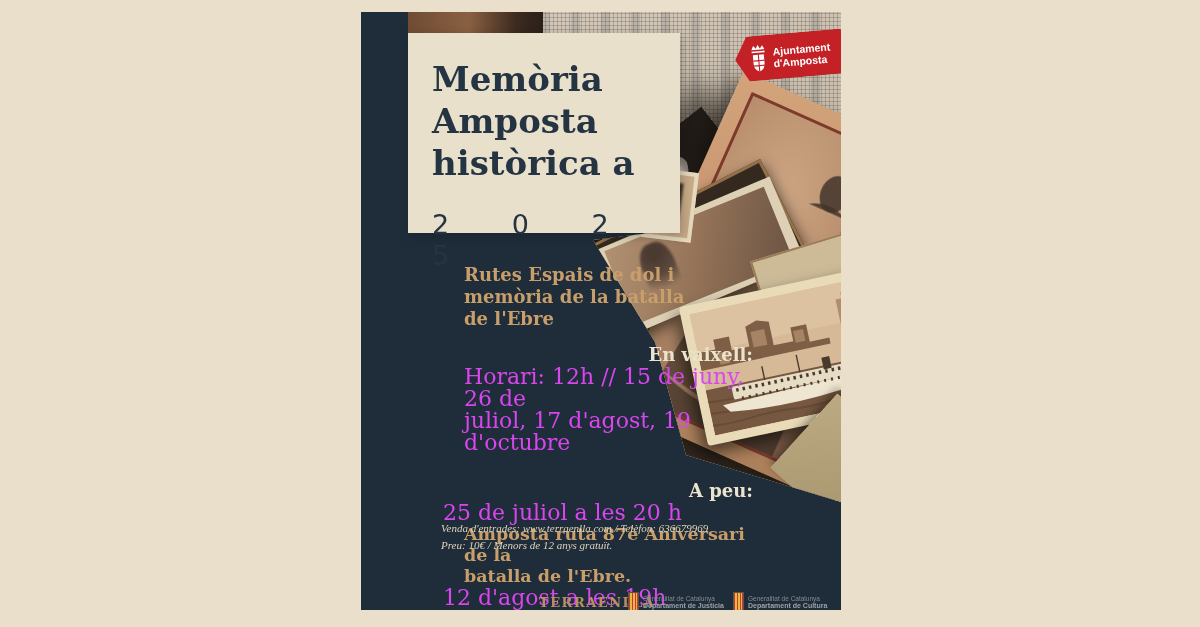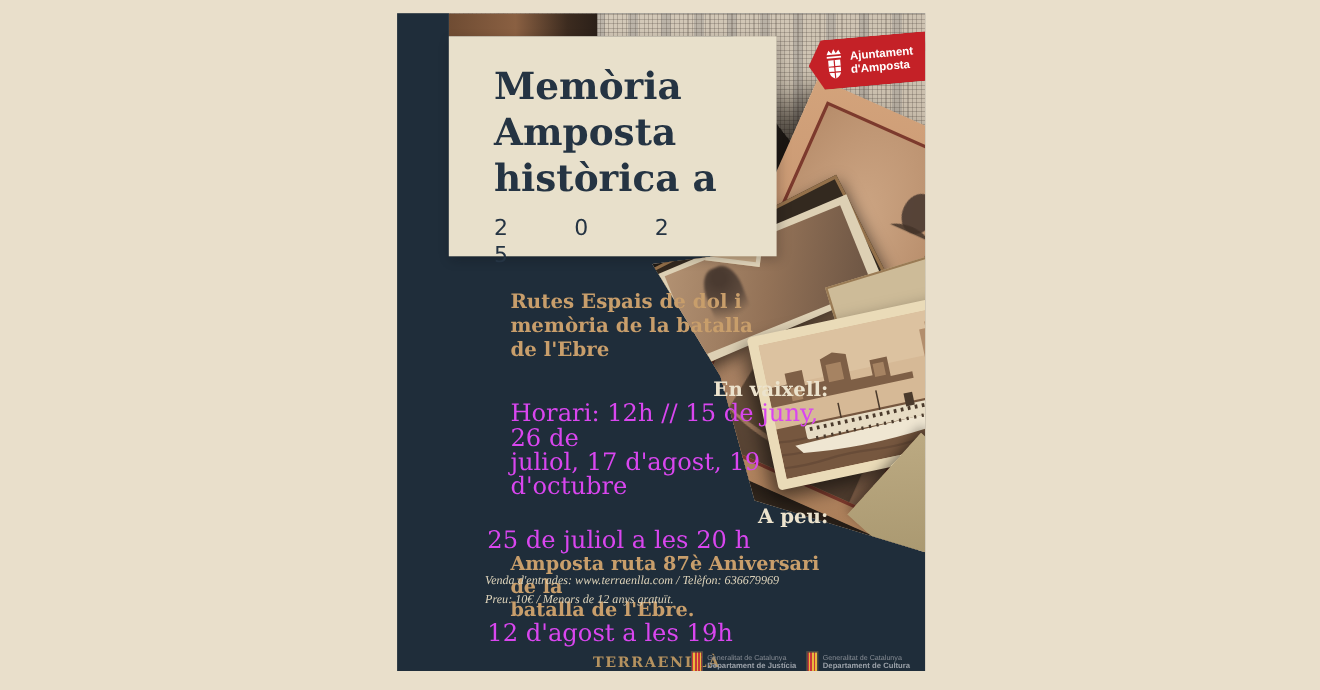--- a/index.html
+++ b/index.html
@@ -58,44 +58,44 @@
 
   .postcard { position:absolute; left:330px; top:270px; width:228px; height:142px;
      transform:rotate(-12deg); background:#eadbb8; border-radius:4px; padding:9px;
      box-shadow:-6px 8px 16px rgba(10,8,6,.6); }
   .postcard svg { width:100%; height:100%; display:block; }
   .corner-olive { position:absolute; left:430px; top:402px; width:100px; height:100px;
      transform:rotate(42deg); background:linear-gradient(135deg,#bcaa82,#a5946c);
      box-shadow:-4px -4px 10px rgba(10,8,6,.4); }
 
   
-  .title-box { position:absolute; left:47px; top:21px; width:298px; height:200px;
-     background:#e8e0cb; padding:25px 0 0 41px; box-shadow:2px 3px 10px rgba(10,10,15,.25); }
+  .title-box { position:absolute; left:47px; top:21px; width:272px; height:200px;
+     background:#e8e0cb; padding:25px 0 0 24px; box-shadow:2px 3px 10px rgba(10,10,15,.25); }
   .title-line { font-size:34px; line-height:42px; font-weight:bold; color:#253443;
      font-family:"DejaVu Serif", serif; }
-  .year { margin-top:11px; font-size:20px; letter-spacing:27px; color:#253443;
+  .year { margin-top:25px; font-size:27px; letter-spacing:27px; color:#253443;
      font-family:"DejaVu Sans", sans-serif; font-weight:400; }
 
   
   .badge { position:absolute; left:374px; top:21px; width:108px; height:45px;
      transform:rotate(-5deg); background:#c42127;
      clip-path:polygon(0 50%, 12% 0, 100% 0, 100% 100%, 12% 100%);
      display:flex; align-items:center; padding-left:15px; gap:6px;
      box-shadow:0 3px 8px rgba(20,10,10,.4); }
   .badge-text { color:#ffffff; font-family:"Liberation Sans", sans-serif;
      font-size:10.5px; line-height:12px; font-weight:bold; }
 
   
   .multiline { white-space:pre-line;margin-left:21px; }
   .content { position:absolute; left:82px; top:252px; width:310px;
      font-family:"DejaVu Serif", serif; }
   .gold-bold  { color:#c89e6b; font-weight:bold; font-size:18px; line-height:22px; }
   .cream-bold { color:#ece3cd; font-weight:bold; font-size:18px; line-height:22px;text-align:right; }
   .cream-reg  { color:#d946ef; font-size:22px; line-height:22px; }
-  .mt13 { margin-top:5px; }
+  .mt13 { margin-top:26px; }
   .mt14 { margin-top:14px; }
 
   .notes { position:absolute; left:80px; top:508px; color:#ddd3ba;
      font-style:italic; font-size:11px; line-height:17px; font-family:Liberation Serif, serif; }
 
   
   .logo-laperla { position:absolute; left:76px; top:607px; color:#b5925f;
      font-family:"Liberation Sans", sans-serif;margin-left:24px; }
   .laperla-name { font-size:16px; letter-spacing:4px; font-weight:400; }
   .laperla-tag  { font-size:5px; letter-spacing:2.2px; color:#7e6848; margin-top:2px; }

